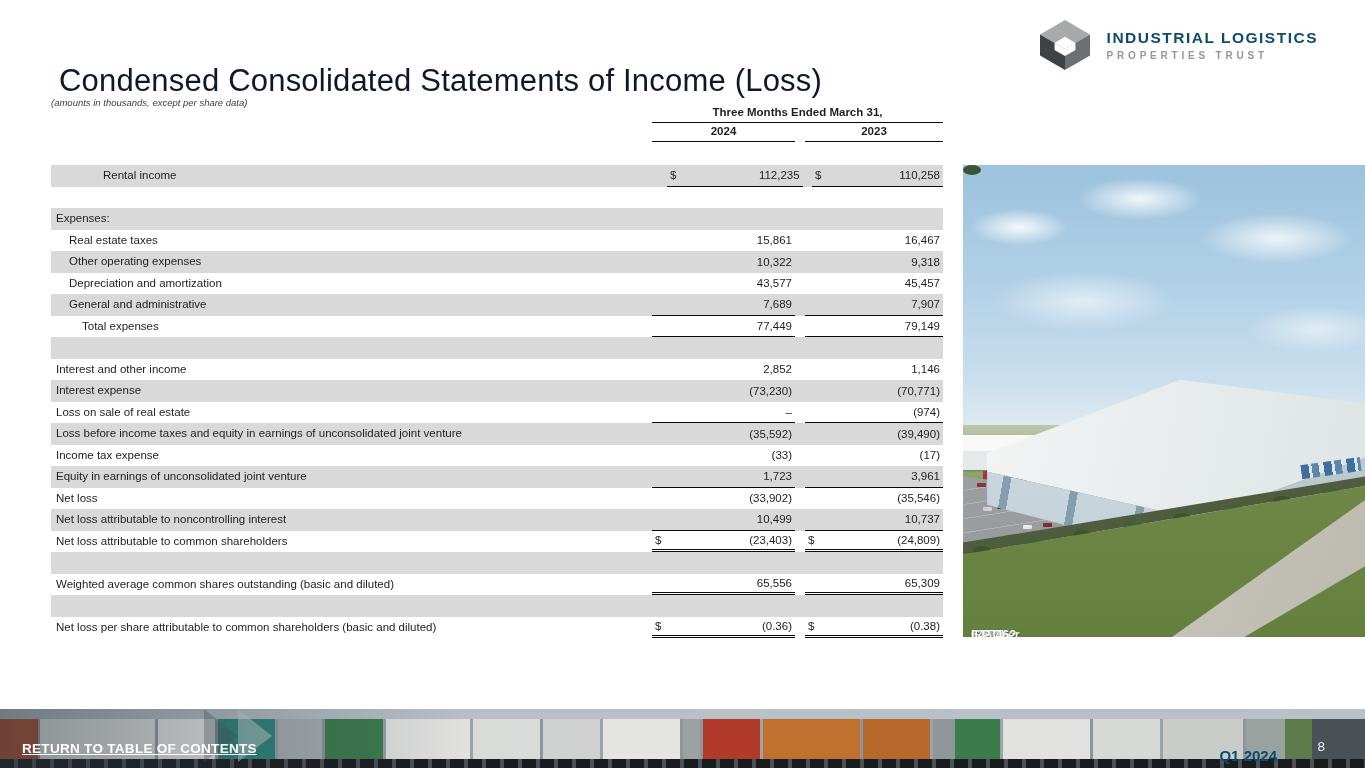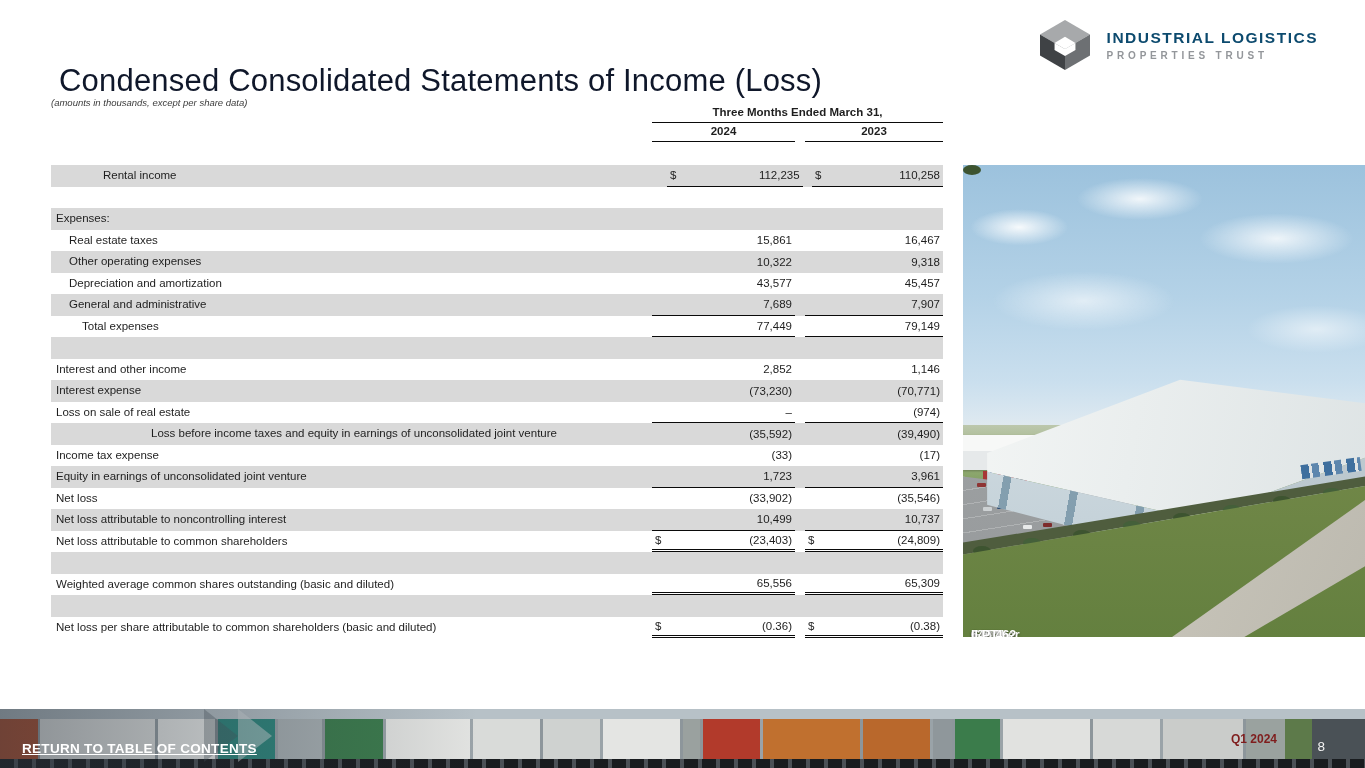--- a/index.html
+++ b/index.html
@@ -109,21 +109,21 @@
   .chassis-band{position:absolute;left:0;right:0;bottom:0;height:9px;background:
     repeating-linear-gradient(90deg,rgba(0,0,0,.45) 0 14px,rgba(95,100,106,.6) 14px 18px),#2e3338;}
   .chev{position:absolute;top:0;width:0;height:0;border-top:27px solid transparent;border-bottom:26px solid transparent;}
   .chev1{left:238px;border-left:34px solid rgba(214,220,222,.5);}
   .chev2{left:204px;border-left:34px solid rgba(75,86,94,.35);}
   .footer-shade{position:absolute;inset:0;background:linear-gradient(90deg,rgba(42,52,62,.5),rgba(42,52,62,0) 35%);}
   .toc-link{
     position:absolute;left:22px;bottom:12px;color:#fff;font-size:13.5px;font-weight:bold;
     letter-spacing:.3px;text-decoration:underline;cursor:pointer;white-space:nowrap;
   }
-  .quarter{position:absolute;right:88px;bottom:22px;color:#7f1d1d;font-size:12px;font-weight:bold;}
+  .quarter{position:absolute;right:88px;bottom:4px;color:#0c4a6e;font-size:15px;font-weight:bold;}
   .page-num{position:absolute;right:40px;bottom:14px;color:#f4f4f4;font-size:13.5px;}
 </style>
 </head>
 <body>
 
 <h1 class="page-title">Condensed Consolidated Statements of Income (Loss)</h1>
 <div class="subtitle">(amounts in thousands, except per share data)</div>
 
 <div class="logo">
   <span>
@@ -303,21 +303,21 @@
       <span class="vv">–</span>
     </div>
     <div class="gapcol"></div>
     <div class="vcol c2 u-single">
       <span class="ds"></span>
       <span class="vv">(974)</span>
     </div>
   </div>
 
   <div class="trow shade">
-    <div class="lbl" style="padding-left: 5px; text-align: center;">Loss before income taxes and equity in earnings of unconsolidated joint venture</div>
+    <div class="lbl" style="padding-left: 5px;">Loss before income taxes and equity in earnings of unconsolidated joint venture</div>
     <div class="vcol c1">
       <span class="ds"></span>
       <span class="vv">(35,592)</span>
     </div>
     <div class="gapcol"></div>
     <div class="vcol c2">
       <span class="ds"></span>
       <span class="vv">(39,490)</span>
     </div>
   </div>

